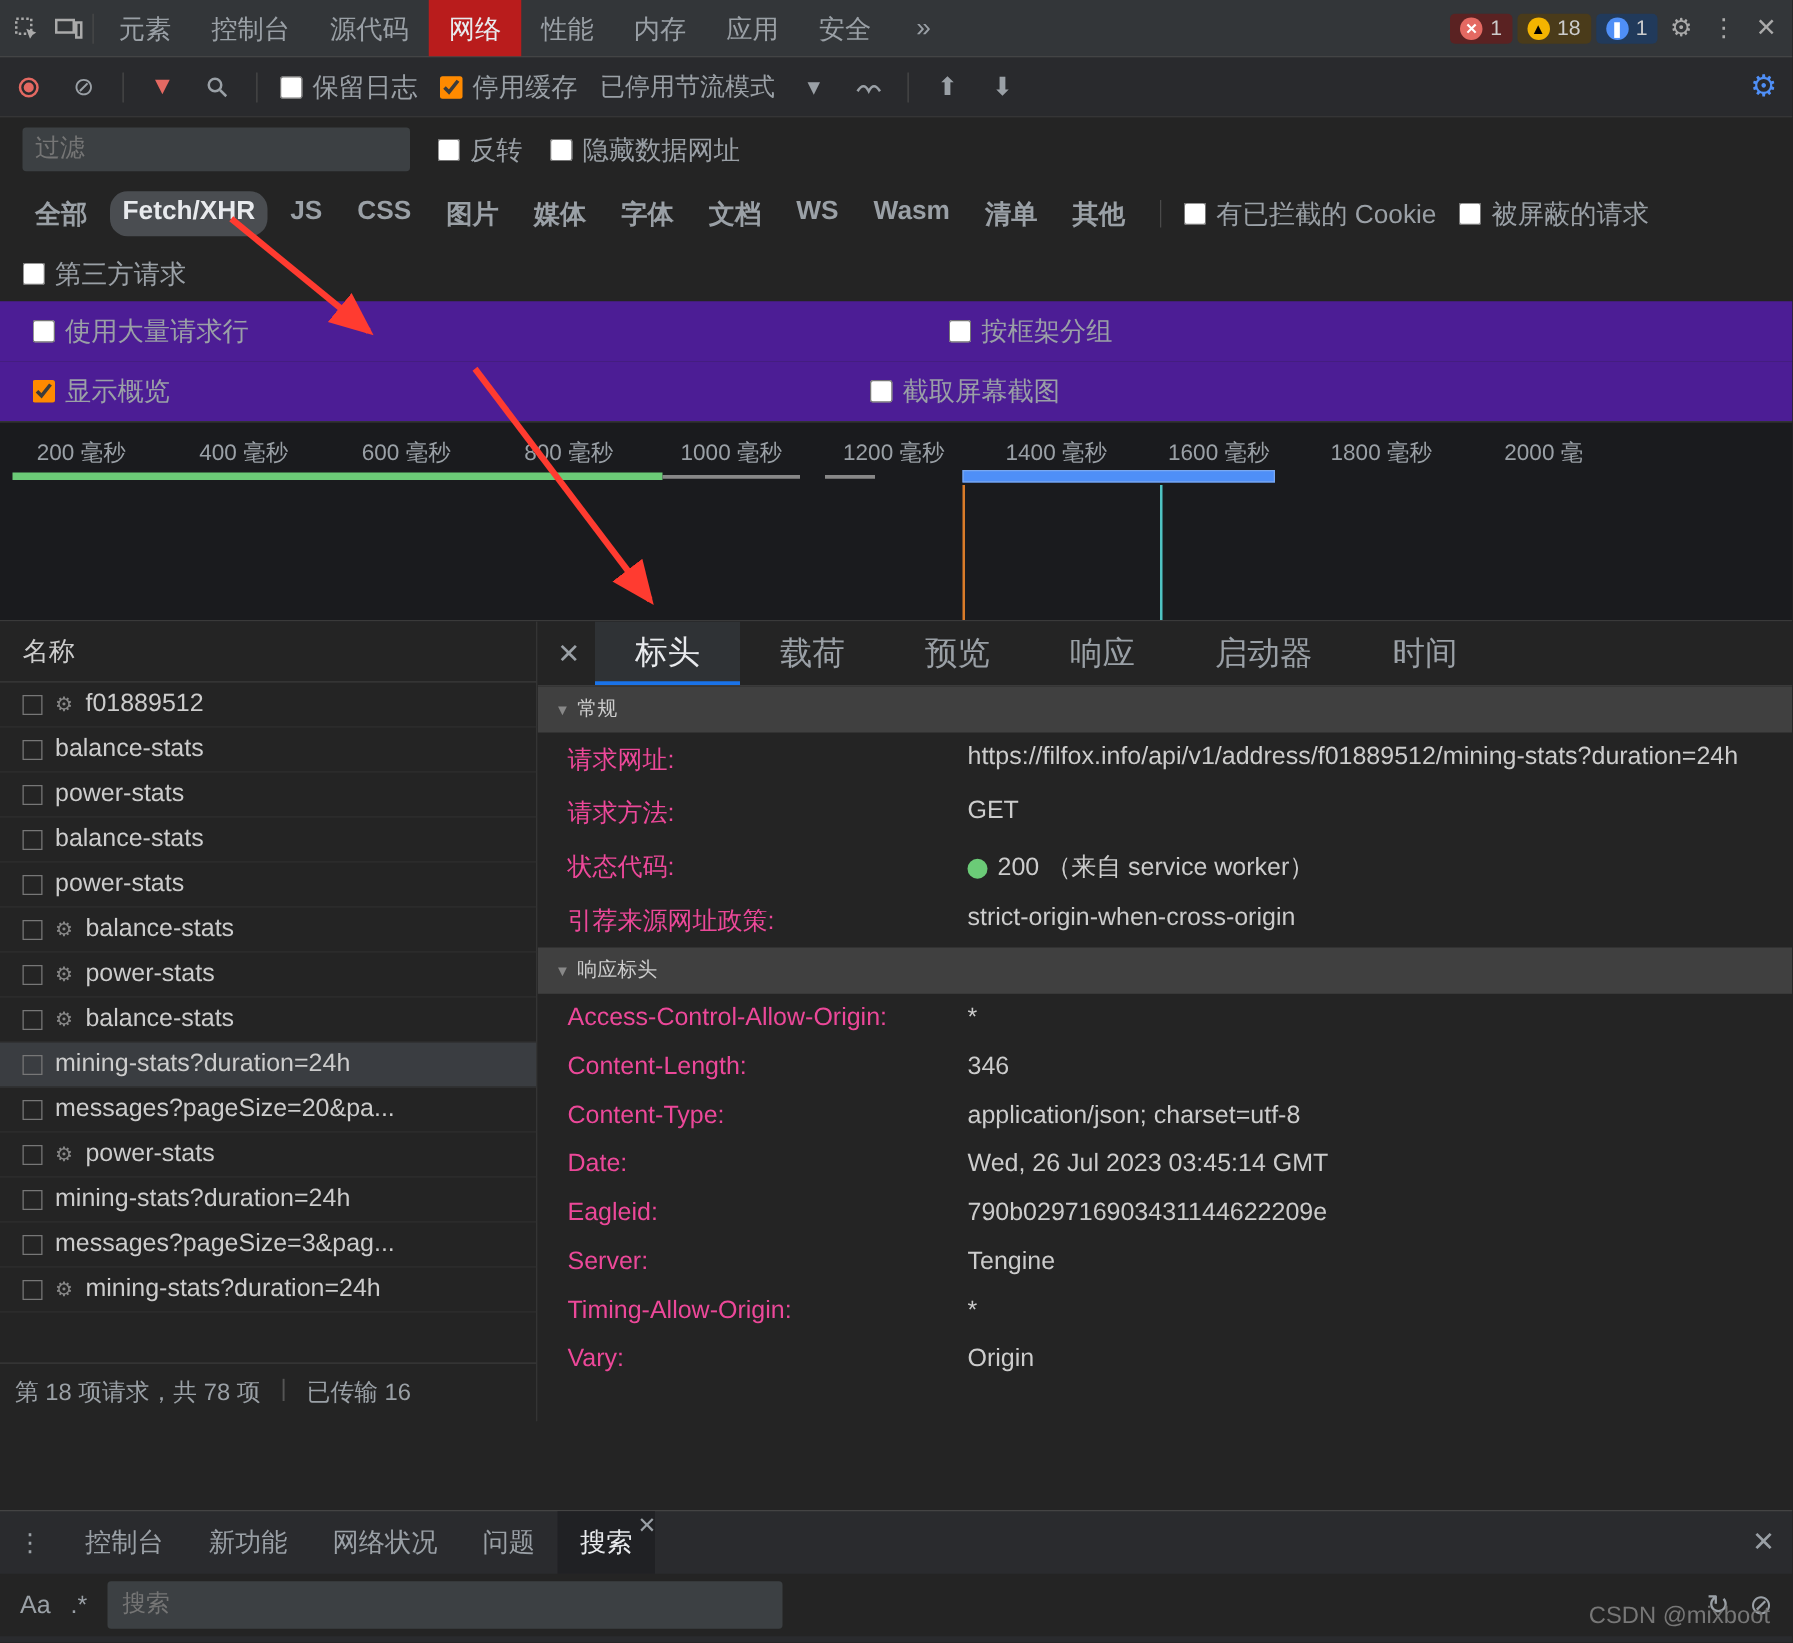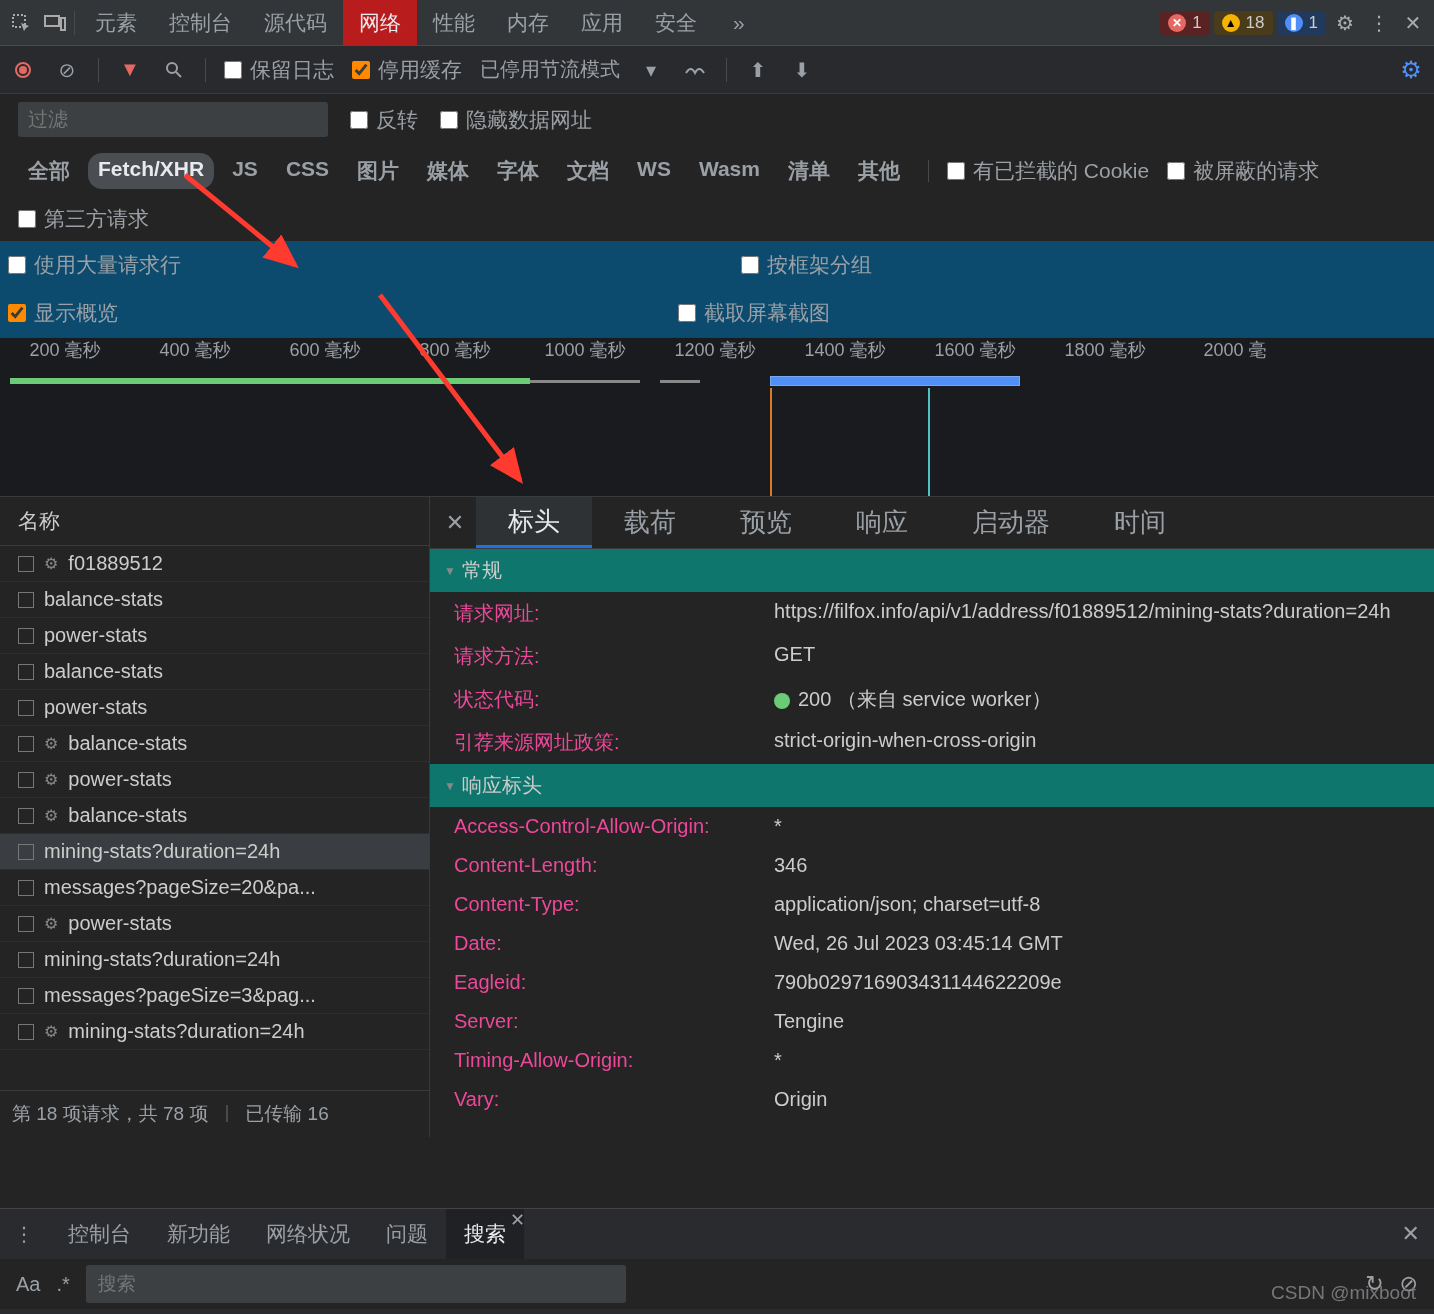--- a/index.html
+++ b/index.html
@@ -18,41 +18,41 @@
 .toolbar .rec{width:16px;height:16px;border:2px solid #e46962;border-radius:50%}
 .toolbar .rec::after{content:"";width:8px;height:8px;background:#e46962;border-radius:50%;display:block;margin:2px}
 .toolbar .sep{width:1px;height:24px;background:#4a4a4a}
 .cbx{display:flex;align-items:center;gap:8px;color:#9aa0a6;font-size:21px}
 .cbx input{width:18px;height:18px;accent-color:#ff8a00}
 .filterbar{background:#242424;padding:8px 18px;display:flex;align-items:center;gap:22px;flex-wrap:wrap}
 .filterinput{background:#3c4043;border:none;color:#ccc;padding:6px 10px;width:310px;font-size:20px;border-radius:3px}
 .typebar{background:#242424;padding:8px 18px;display:flex;align-items:center;gap:18px;flex-wrap:wrap;font-size:21px}
 .typebar .pill{color:#9aa0a6;cursor:pointer;padding:4px 10px}
 .typebar .pill.sel{background:#4a4d51;border-radius:14px;color:#e8eaed}
-.optrow{background:#0c4a6e;padding:10px 8px;display:flex;gap:560px}
+.optrow{background:#4c1d95;padding:10px 26px;display:flex;gap:560px}
 .timeline{background:#1a1b1e;height:160px;border-top:1px solid #3a3a3a;border-bottom:1px solid #3a3a3a;position:relative;overflow:hidden}
-.ticks{display:flex;height:36px;align-items:flex-start;font-size:18px;color:#9aa0a6}
+.ticks{display:flex;height:36px;align-items:flex-end;font-size:18px;color:#9aa0a6}
 .ticks span{flex:0 0 130px;text-align:center}
 .tlbar{position:absolute;top:40px;height:6px}
 .content{display:flex;height:640px}
 .reqlist{width:430px;background:#242424;border-right:1px solid #3a3a3a;display:flex;flex-direction:column}
 .reqlist .hdr{padding:10px 18px;font-size:21px;color:#ccc;border-bottom:1px solid #3a3a3a}
 .reqlist .rows{flex:1;overflow-y:auto}
 .reqrow{display:flex;align-items:center;padding:6px 18px;gap:10px;font-size:20px;color:#ccc;border-bottom:1px solid #2e2e2e;cursor:pointer}
 .reqrow.sel{background:#3a3d41}
 .reqrow .chk{width:16px;height:16px;border:1px solid #777}
 .reqrow .gear{color:#888;font-size:16px}
 .reqlist .ftr{padding:10px 12px;font-size:19px;color:#9aa0a6;border-top:1px solid #3a3a3a;display:flex;gap:16px;white-space:nowrap;overflow:hidden}
 .details{flex:1;background:#242424;display:flex;flex-direction:column;overflow:hidden}
 .dtabs{display:flex;align-items:center;height:52px;border-bottom:1px solid #3a3a3a;gap:6px;padding:0 10px}
 .dtabs .cls{width:30px;color:#9aa0a6;text-align:center;cursor:pointer;font-size:22px}
 .dtabs .dt{padding:0 32px;height:100%;display:flex;align-items:center;color:#9aa0a6;font-size:26px;cursor:pointer}
 .dtabs .dt.active{color:#e8eaed;border-bottom:3px solid #1a73e8;background:#2f3235}
 .dbody{flex:1;overflow-y:auto;padding:0}
-.sect{background:#0f766e;padding:8px 14px;font-size:20px;color:#ccc;display:flex;align-items:center;gap:6px}
+.sect{background:#404040;padding:8px 14px;font-size:16px;color:#ccc;display:flex;align-items:center;gap:6px}
 .sect::before{content:"▼";font-size:12px;color:#888}
 .kv{display:flex;padding:8px 24px;font-size:20px}
 .kv .k{width:320px;color:#ec4899}
 .kv .v{flex:1;color:#ccc}
 .statusdot{width:16px;height:16px;background:#6bcb77;border-radius:50%;display:inline-block;margin-right:8px;vertical-align:middle}
 .drawer{position:absolute;left:0;right:0;bottom:0;height:106px;background:#2a2b2e;border-top:1px solid #444}
 .drtabs{display:flex;align-items:center;height:50px;padding:0 14px;gap:10px}
 .drtabs .dt{padding:0 18px;color:#9aa0a6;font-size:21px;height:100%;display:flex;align-items:center;cursor:pointer}
 .drtabs .dt.active{background:#202124;color:#e8eaed}
 .drtabs .xcl{color:#9aa0a6;font-size:18px;margin-left:-14px;cursor:pointer}

